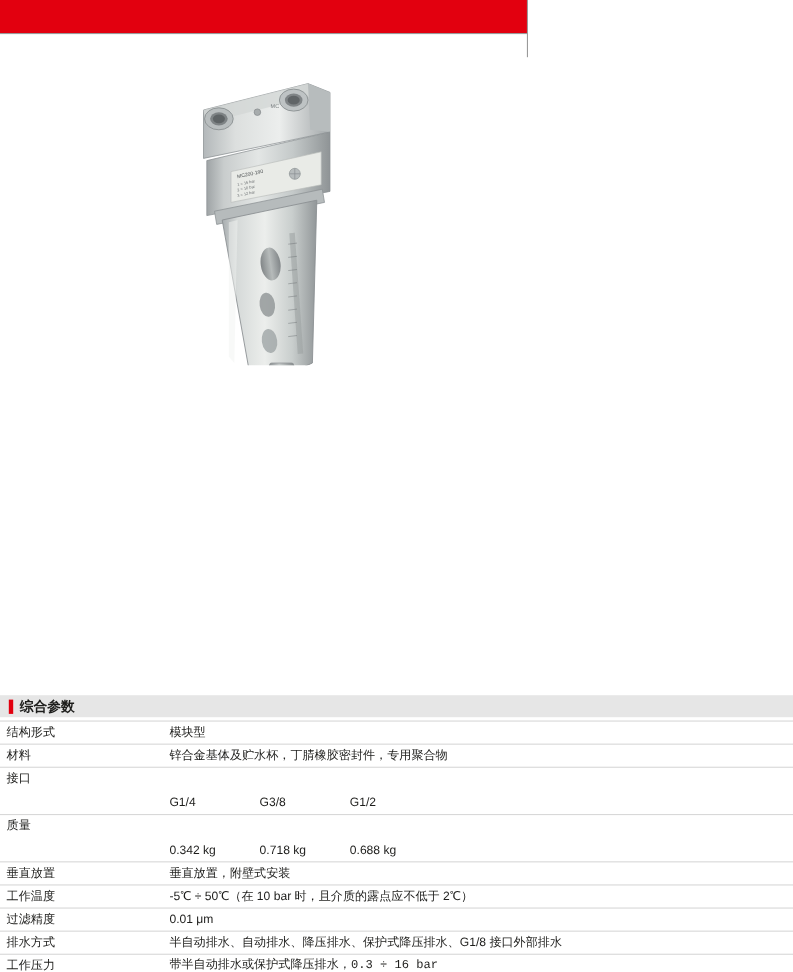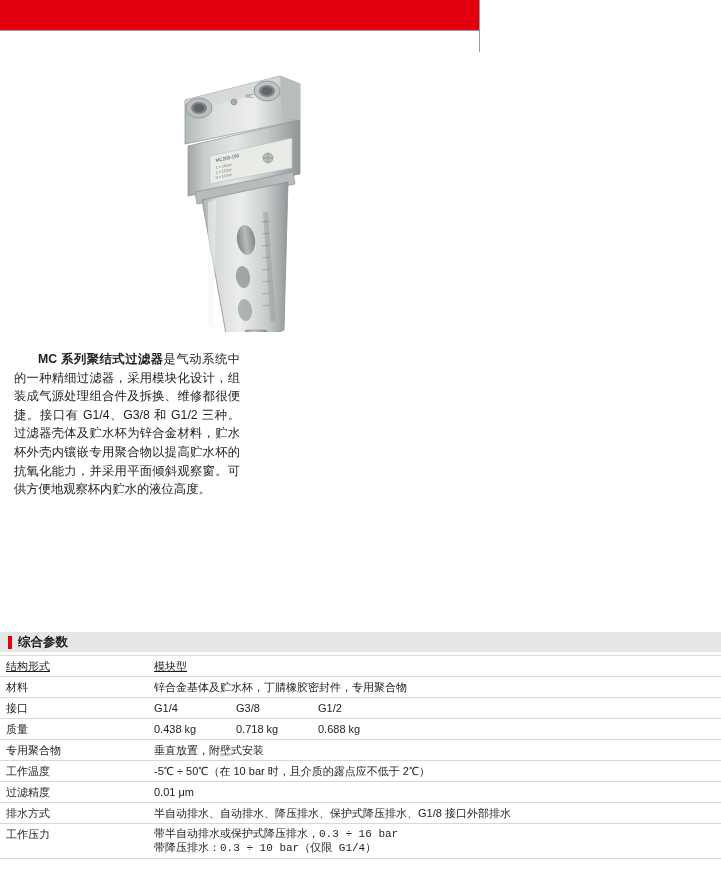--- a/index.html
+++ b/index.html
@@ -107,31 +107,31 @@
     color: #1d1d1b;
   }
   .spec-table td {
     padding: 3px 0 3px 0;
     vertical-align: top;
     border-bottom: 1px solid #d8d8d8;
     line-height: 14px;
   }
   .spec-table tr:first-child td {
     border-top: 1px solid #d8d8d8;
-    text-decoration: underline;
   }
   .spec-table td.label {
     width: 144px;
     padding-left: 6px;
   }
   .spec-table td.value {
     padding-left: 4px;
   }
   .cols {
     display: flex;
+    margin-top: 22px;
   }
   .cols .c {
     width: 82px;
   }
   .multiline div {
     line-height: 14px;
     font-family: Liberation Mono, monospace;
   }
 </style>
 </head>
@@ -232,21 +232,20 @@
     </g>
 
     <g>
       <rect x="95" y="268" width="22" height="9" rx="2" fill="url(#gCap)" stroke="#868b8d" stroke-width="0.6"></rect>
       <rect x="100" y="276" width="12" height="7" rx="2" fill="#9ba0a2" stroke="#7d8284" stroke-width="0.6"></rect>
     </g>
   </svg>
 </div>
 
 <div class="description">
-  <p class="indent"><b>MC 系列聚结式过滤器</b><span>是气动系统中的一种精细过滤器，采用模块化设计，组装成气源处理组合件及拆换、维修都很便捷。接口有 G1/4、G3/8 和 G1/2 三种。过滤器壳体及贮水杯为锌合金材料，贮水杯外壳内镶嵌专用聚合物以提高贮水杯的抗氧化能力，并采用平面倾斜观察窗。可供方便地观察杯内贮水的液位高度。</span></p>
 </div>
 
 <div class="section-head">
   <div class="bar"></div>
   <div class="title">综合参数</div>
 </div>
 
 <table class="spec-table">
   <tbody>
       <tr>
@@ -264,28 +263,28 @@
             <div class="c">G1/4</div>
             <div class="c">G3/8</div>
             <div class="c">G1/2</div>
           </div>
         </td>
       </tr>
       <tr>
         <td class="label">质量</td>
         <td class="value">
           <div class="cols">
-            <div class="c">0.438 kg</div>
+            <div class="c">0.342 kg</div>
             <div class="c">0.718 kg</div>
             <div class="c">0.688 kg</div>
           </div>
         </td>
       </tr>
       <tr>
-        <td class="label">专用聚合物</td>
+        <td class="label">垂直放置</td>
         <td class="value">垂直放置，附壁式安装</td>
       </tr>
       <tr>
         <td class="label">工作温度</td>
         <td class="value">-5℃ ÷ 50℃（在 10 bar 时，且介质的露点应不低于 2℃）</td>
       </tr>
       <tr>
         <td class="label">过滤精度</td>
         <td class="value">0.01 μm</td>
       </tr>

